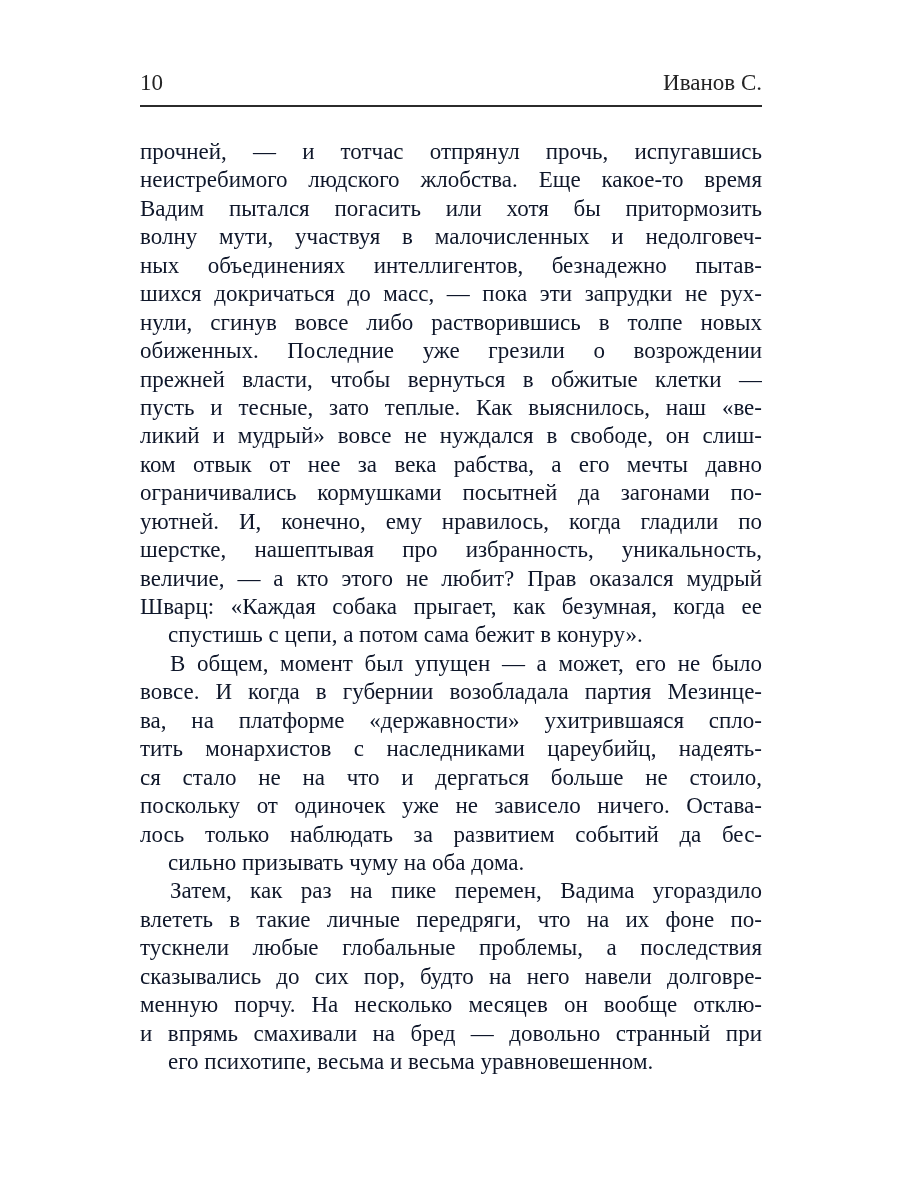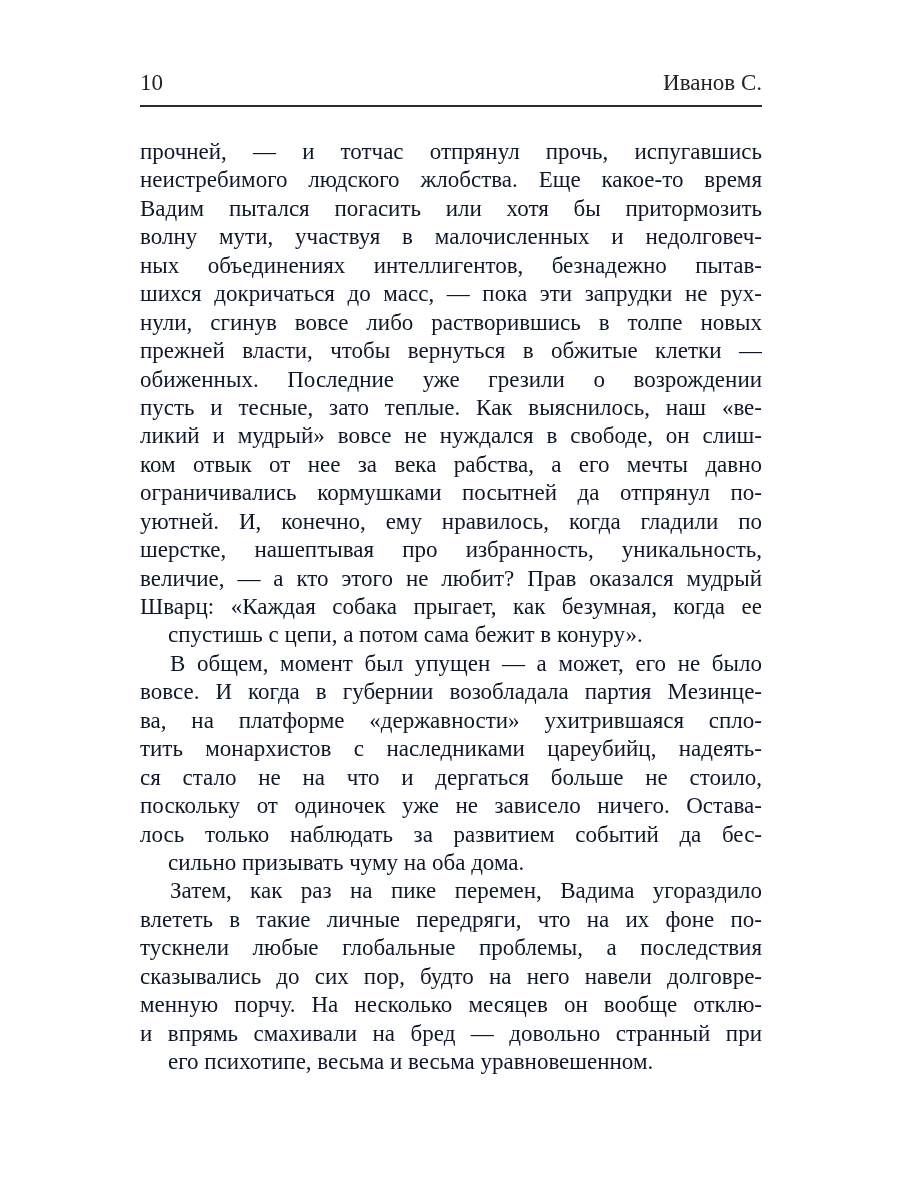--- a/index.html
+++ b/index.html
@@ -63,26 +63,26 @@
   </div>
   <div class="rule"></div>
   <div class="bodytext" id="bodytext">
       <div class="line">прочней, — и тотчас отпрянул прочь, испугавшись</div>
       <div class="line">неистребимого людского жлобства. Еще какое-то время</div>
       <div class="line">Вадим пытался погасить или хотя бы притормозить</div>
       <div class="line">волну мути, участвуя в малочисленных и недолговеч-</div>
       <div class="line">ных объединениях интеллигентов, безнадежно пытав-</div>
       <div class="line">шихся докричаться до масс, — пока эти запрудки не рух-</div>
       <div class="line">нули, сгинув вовсе либо растворившись в толпе новых</div>
+      <div class="line">обиженных. Последние уже грезили о возрождении</div>
       <div class="line">прежней власти, чтобы вернуться в обжитые клетки —</div>
-      <div class="line">обиженных. Последние уже грезили о возрождении</div>
       <div class="line">пусть и тесные, зато теплые. Как выяснилось, наш «ве-</div>
       <div class="line">ликий и мудрый» вовсе не нуждался в свободе, он слиш-</div>
       <div class="line">ком отвык от нее за века рабства, а его мечты давно</div>
-      <div class="line">ограничивались кормушками посытней да отпрянул по-</div>
+      <div class="line">ограничивались кормушками посытней да загонами по-</div>
       <div class="line">уютней. И, конечно, ему нравилось, когда гладили по</div>
       <div class="line">шерстке, нашептывая про избранность, уникальность,</div>
       <div class="line">величие, — а кто этого не любит? Прав оказался мудрый</div>
       <div class="line">Шварц: «Каждая собака прыгает, как безумная, когда ее</div>
       <div class="line para-end">спустишь с цепи, а потом сама бежит в конуру».</div>
       <div class="line para-indent">В общем, момент был упущен — а может, его не было</div>
       <div class="line">вовсе. И когда в губернии возобладала партия Мезинце-</div>
       <div class="line">ва, на платформе «державности» ухитрившаяся спло-</div>
       <div class="line">тить монархистов с наследниками цареубийц, надеять-</div>
       <div class="line">ся стало не на что и дергаться больше не стоило,</div>

